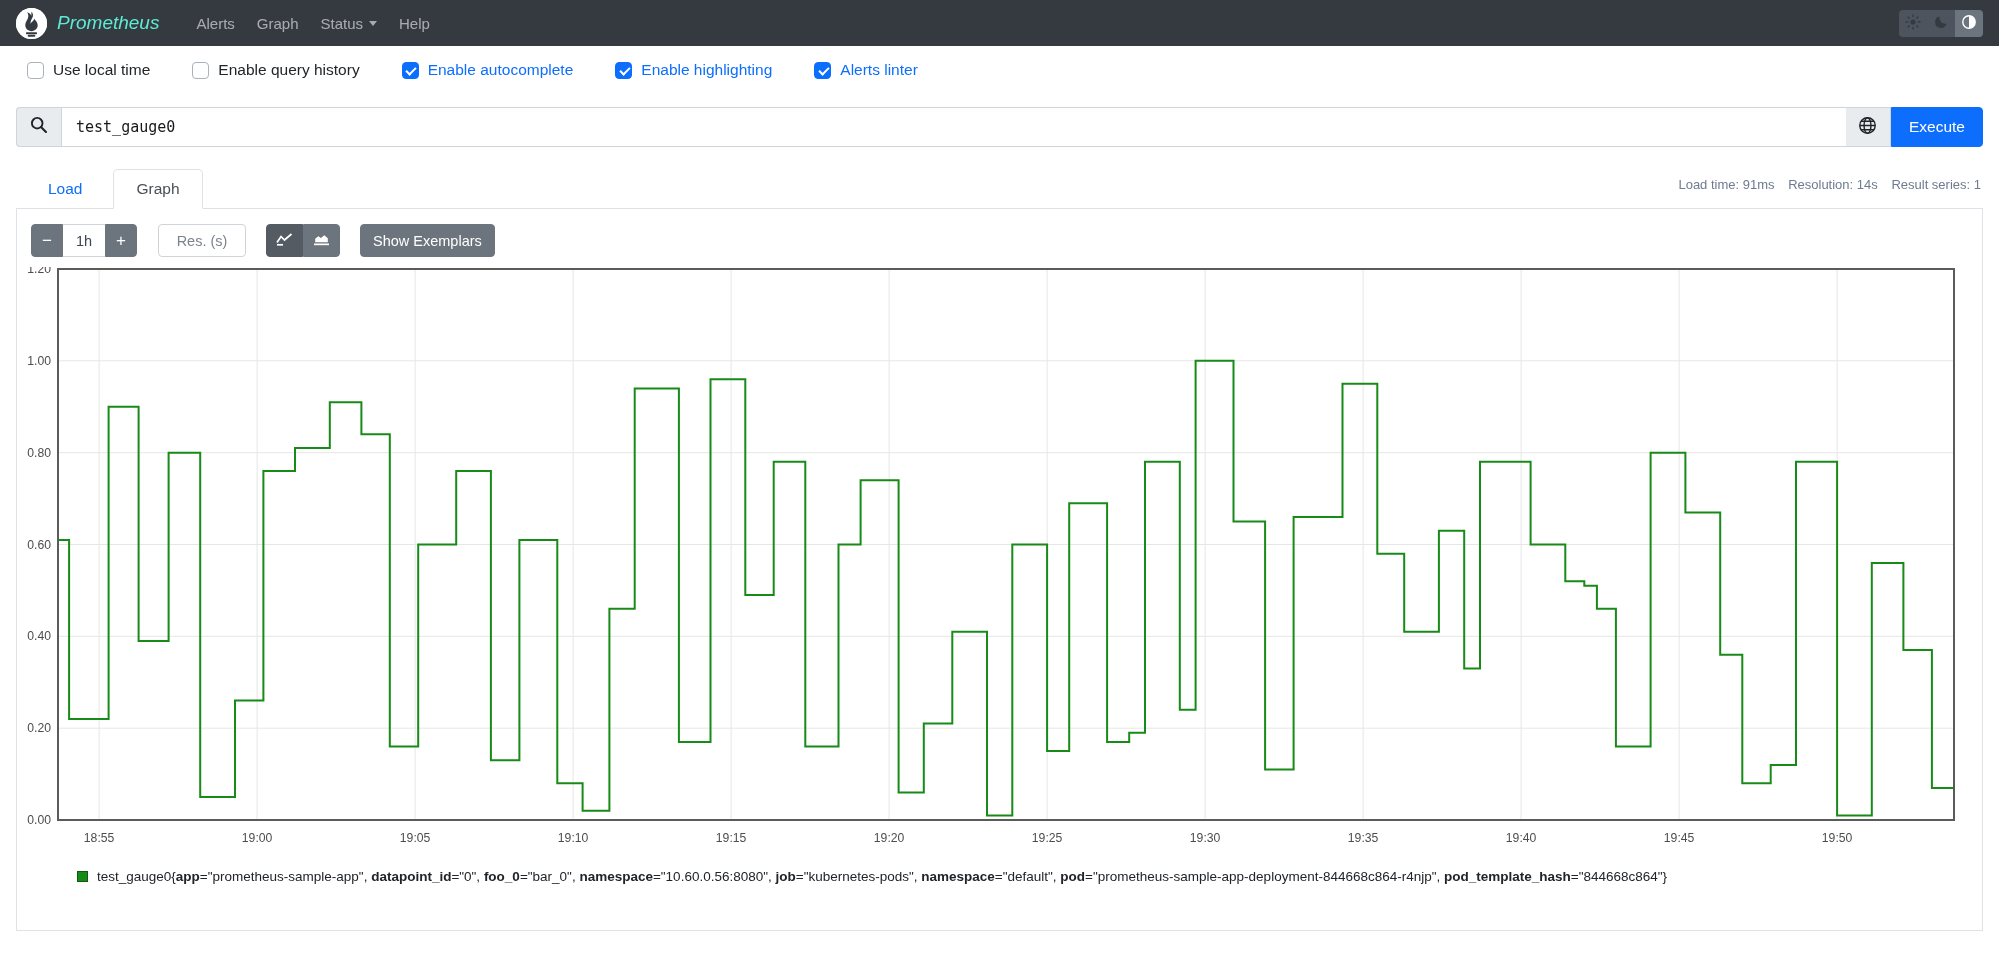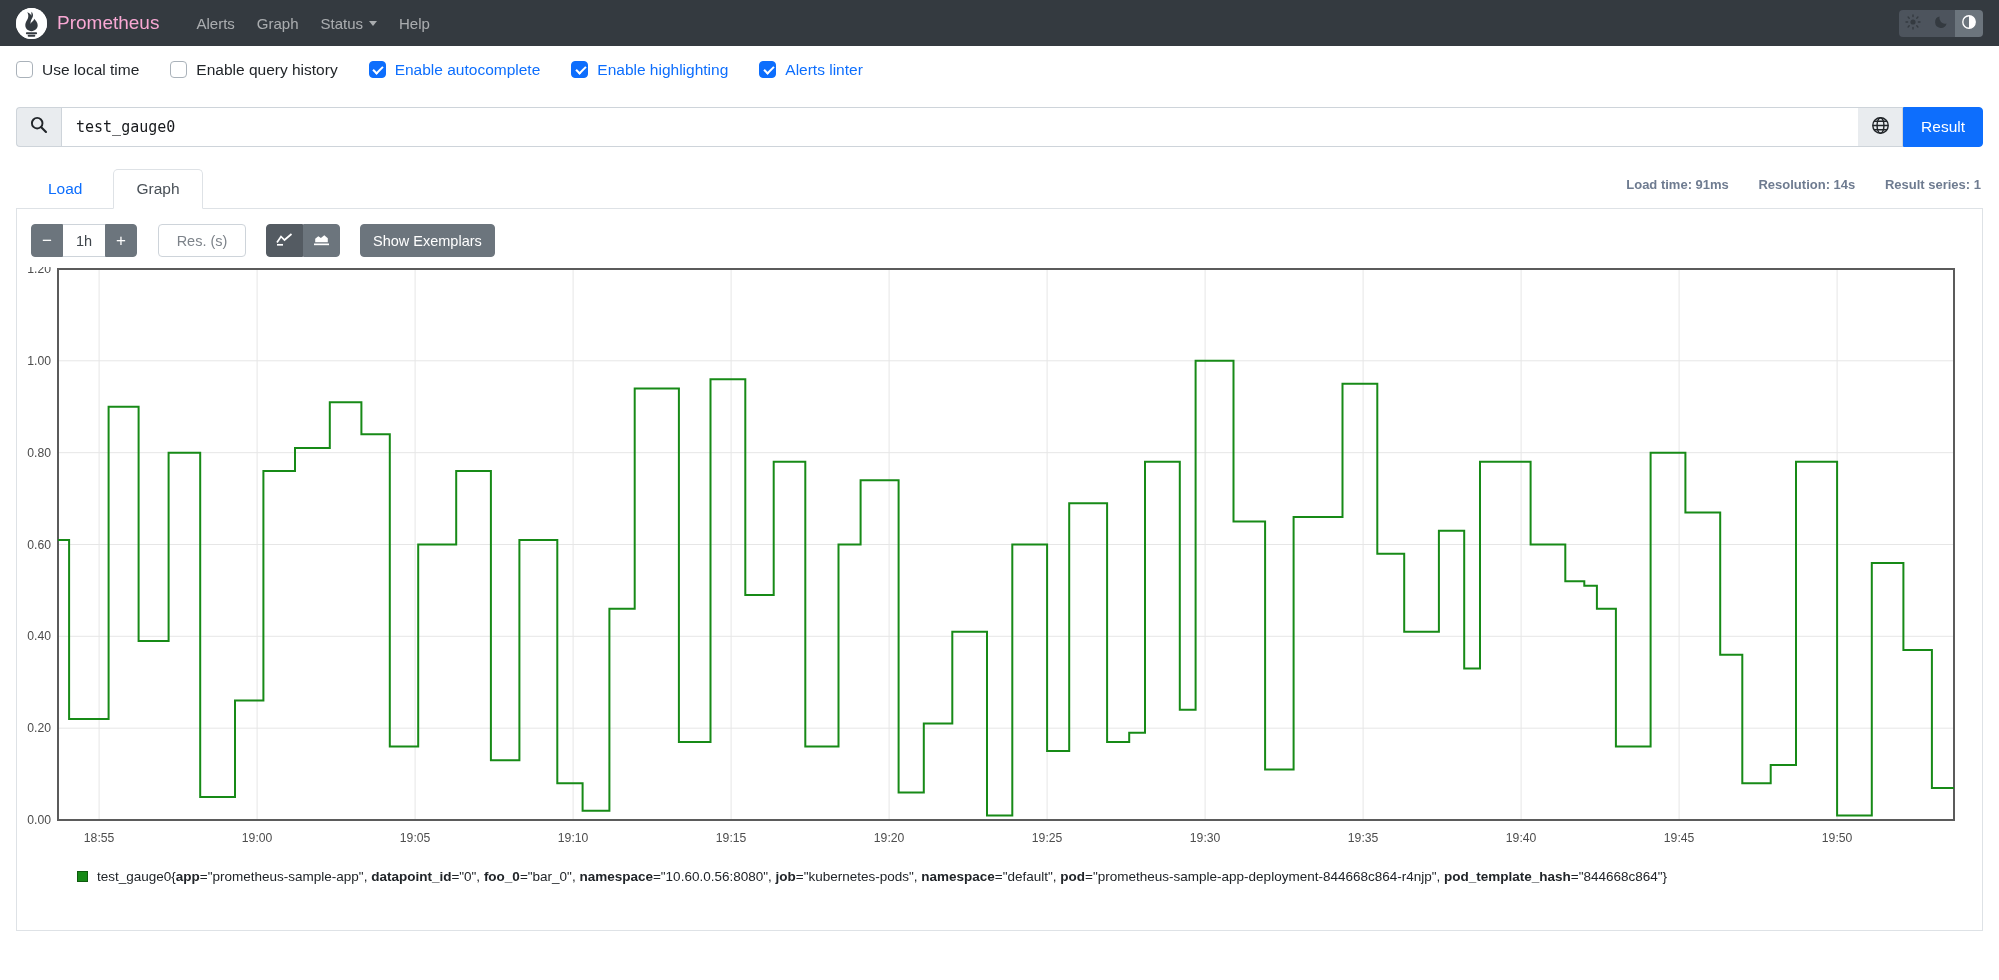--- a/index.html
+++ b/index.html
@@ -3,33 +3,33 @@
 <meta charset="utf-8">
 <style>
   * { box-sizing: border-box; margin: 0; padding: 0; }
   html,body { width:1999px; height:980px; background:#fff; overflow:hidden;
     font-family:"Liberation Sans", sans-serif; color:#212529; }
 
   
   .navbar { height:46px; background:#343a40; display:flex; align-items:center; padding:0 16px; }
   .logo { width:31px; height:31px; border-radius:50%; background:#fff; display:flex;
     align-items:center; justify-content:center; margin-right:10px; flex:0 0 auto; }
-  .brand { color:#f9a8d4; font-size:19px; text-decoration:none; margin-right:26px; }
+  .brand { color:#5eead4; font-size:19px; text-decoration:none; margin-right:26px;font-style:italic; }
   .nav-link { color:rgba(255,255,255,.58); font-size:15px; text-decoration:none; padding:0 11px; display:flex; align-items:center; }
   .caret { display:inline-block; margin-left:6px; border-left:4.5px solid transparent;
     border-right:4.5px solid transparent; border-top:5px solid rgba(255,255,255,.58); }
   .nav-spacer { flex:1; }
   .theme-toggle { display:flex; border-radius:4px; overflow:hidden; }
   .theme-toggle button { width:28px; height:27px; border:0; background:#4d545d; display:flex;
     align-items:center; justify-content:center; cursor:pointer; }
   .theme-toggle button.active { background:#6c757d; }
 
   
   .opts-row { display:flex; align-items:center; gap:31px; padding:15px 16px 11px; }
-  .opt { display:flex; gap:9px; font-size:15.5px; cursor:pointer; }
+  .opt { display:flex; align-items:center; gap:9px; font-size:15.5px; cursor:pointer;margin-left:11px; }
   .cb { width:17px; height:17px; border:1px solid #aab2ba; border-radius:4px; background:#fff; position:relative; flex:0 0 auto; }
   .opt.checked .cb { background:#0d6efd; border-color:#0d6efd; }
   .opt.checked .cb::after { content:""; position:absolute; left:3.5px; top:4px; width:8px; height:4px;
     border-left:2px solid #fff; border-bottom:2px solid #fff; transform:rotate(-45deg); }
   .opt.checked .opt-label { color:#0d6efd; }
 
   
   .query-row { display:flex; margin:17px 16px 0; height:40px; }
   .addon { background:#e9ecef; border:1px solid #ced4da; display:flex; align-items:center;
     justify-content:center; width:45px; flex:0 0 auto; }
@@ -40,21 +40,21 @@
   .execute { background:#0d6efd; color:#fff; border:1px solid #0d6efd; border-radius:0 4px 4px 0;
     font-size:15.5px; padding:0 17px; cursor:pointer; }
 
   
   .tabs-row { margin:22px 16px 0; position:relative; display:flex; align-items:flex-end; z-index:2; }
   .tab { font-size:15.5px; text-decoration:none; padding:10px 18px; display:inline-block; margin-left:14px; }
   .tab.inactive { color:#0d6efd; cursor:pointer; }
   .tab.active { color:#495057; background:#fff; border:1px solid #dee2e6; border-bottom:1px solid #fff;
     border-radius:5px 5px 0 0; margin-bottom:-1px; margin-left:13px; padding:10px 22px; cursor:default; }
   .stats { position:absolute; right:2px; top:8px; font-size:13px; color:#6e7b90; }
-  .stats span { margin-left:26px;font-weight:bold; }
+  .stats span { margin-left:10px; }
 
   
   .panel { margin:0 16px; border:1px solid #dee2e6; background:#fff; padding-bottom:46px; }
   .controls { display:flex; align-items:center; padding:15px 14px 0; }
   .btn-grey { background:#6c757d; border:1px solid #6c757d; color:#fff; height:33px;
     display:flex; align-items:center; justify-content:center; cursor:pointer; font-size:17px; }
   .grp { display:flex; }
   .grp .btn-grey:first-child { border-radius:4px 0 0 4px; }
   .grp .btn-grey:last-child { border-radius:0 4px 4px 0; }
   .sq { width:32px; }
@@ -172,21 +172,21 @@
   <input class="query-input" type="text" value="test_gauge0" style="">
   <span class="addon globe-addon">
     <span>
       <svg width="19" height="19" viewBox="0 0 16 16" fill="none" stroke="#212529" stroke-width="1.2">
           <circle cx="8" cy="8" r="6.5"></circle>
           <ellipse cx="8" cy="8" rx="2.9" ry="6.5"></ellipse>
           <path d="M1.6 8h12.8M2.4 4.4h11.2M2.4 11.6h11.2"></path>
         </svg>
     </span>
   </span>
-  <button class="execute">Result</button>
+  <button class="execute">Execute</button>
 </div>
 
 <div class="tabs-row">
   <a class="tab inactive" href="#">Load</a>
   <a class="tab active" href="#">Graph</a>
   <div class="stats">
     <span>Load time: 91ms</span>
     <span>Resolution: 14s</span>
     <span>Result series: 1</span>
   </div>

